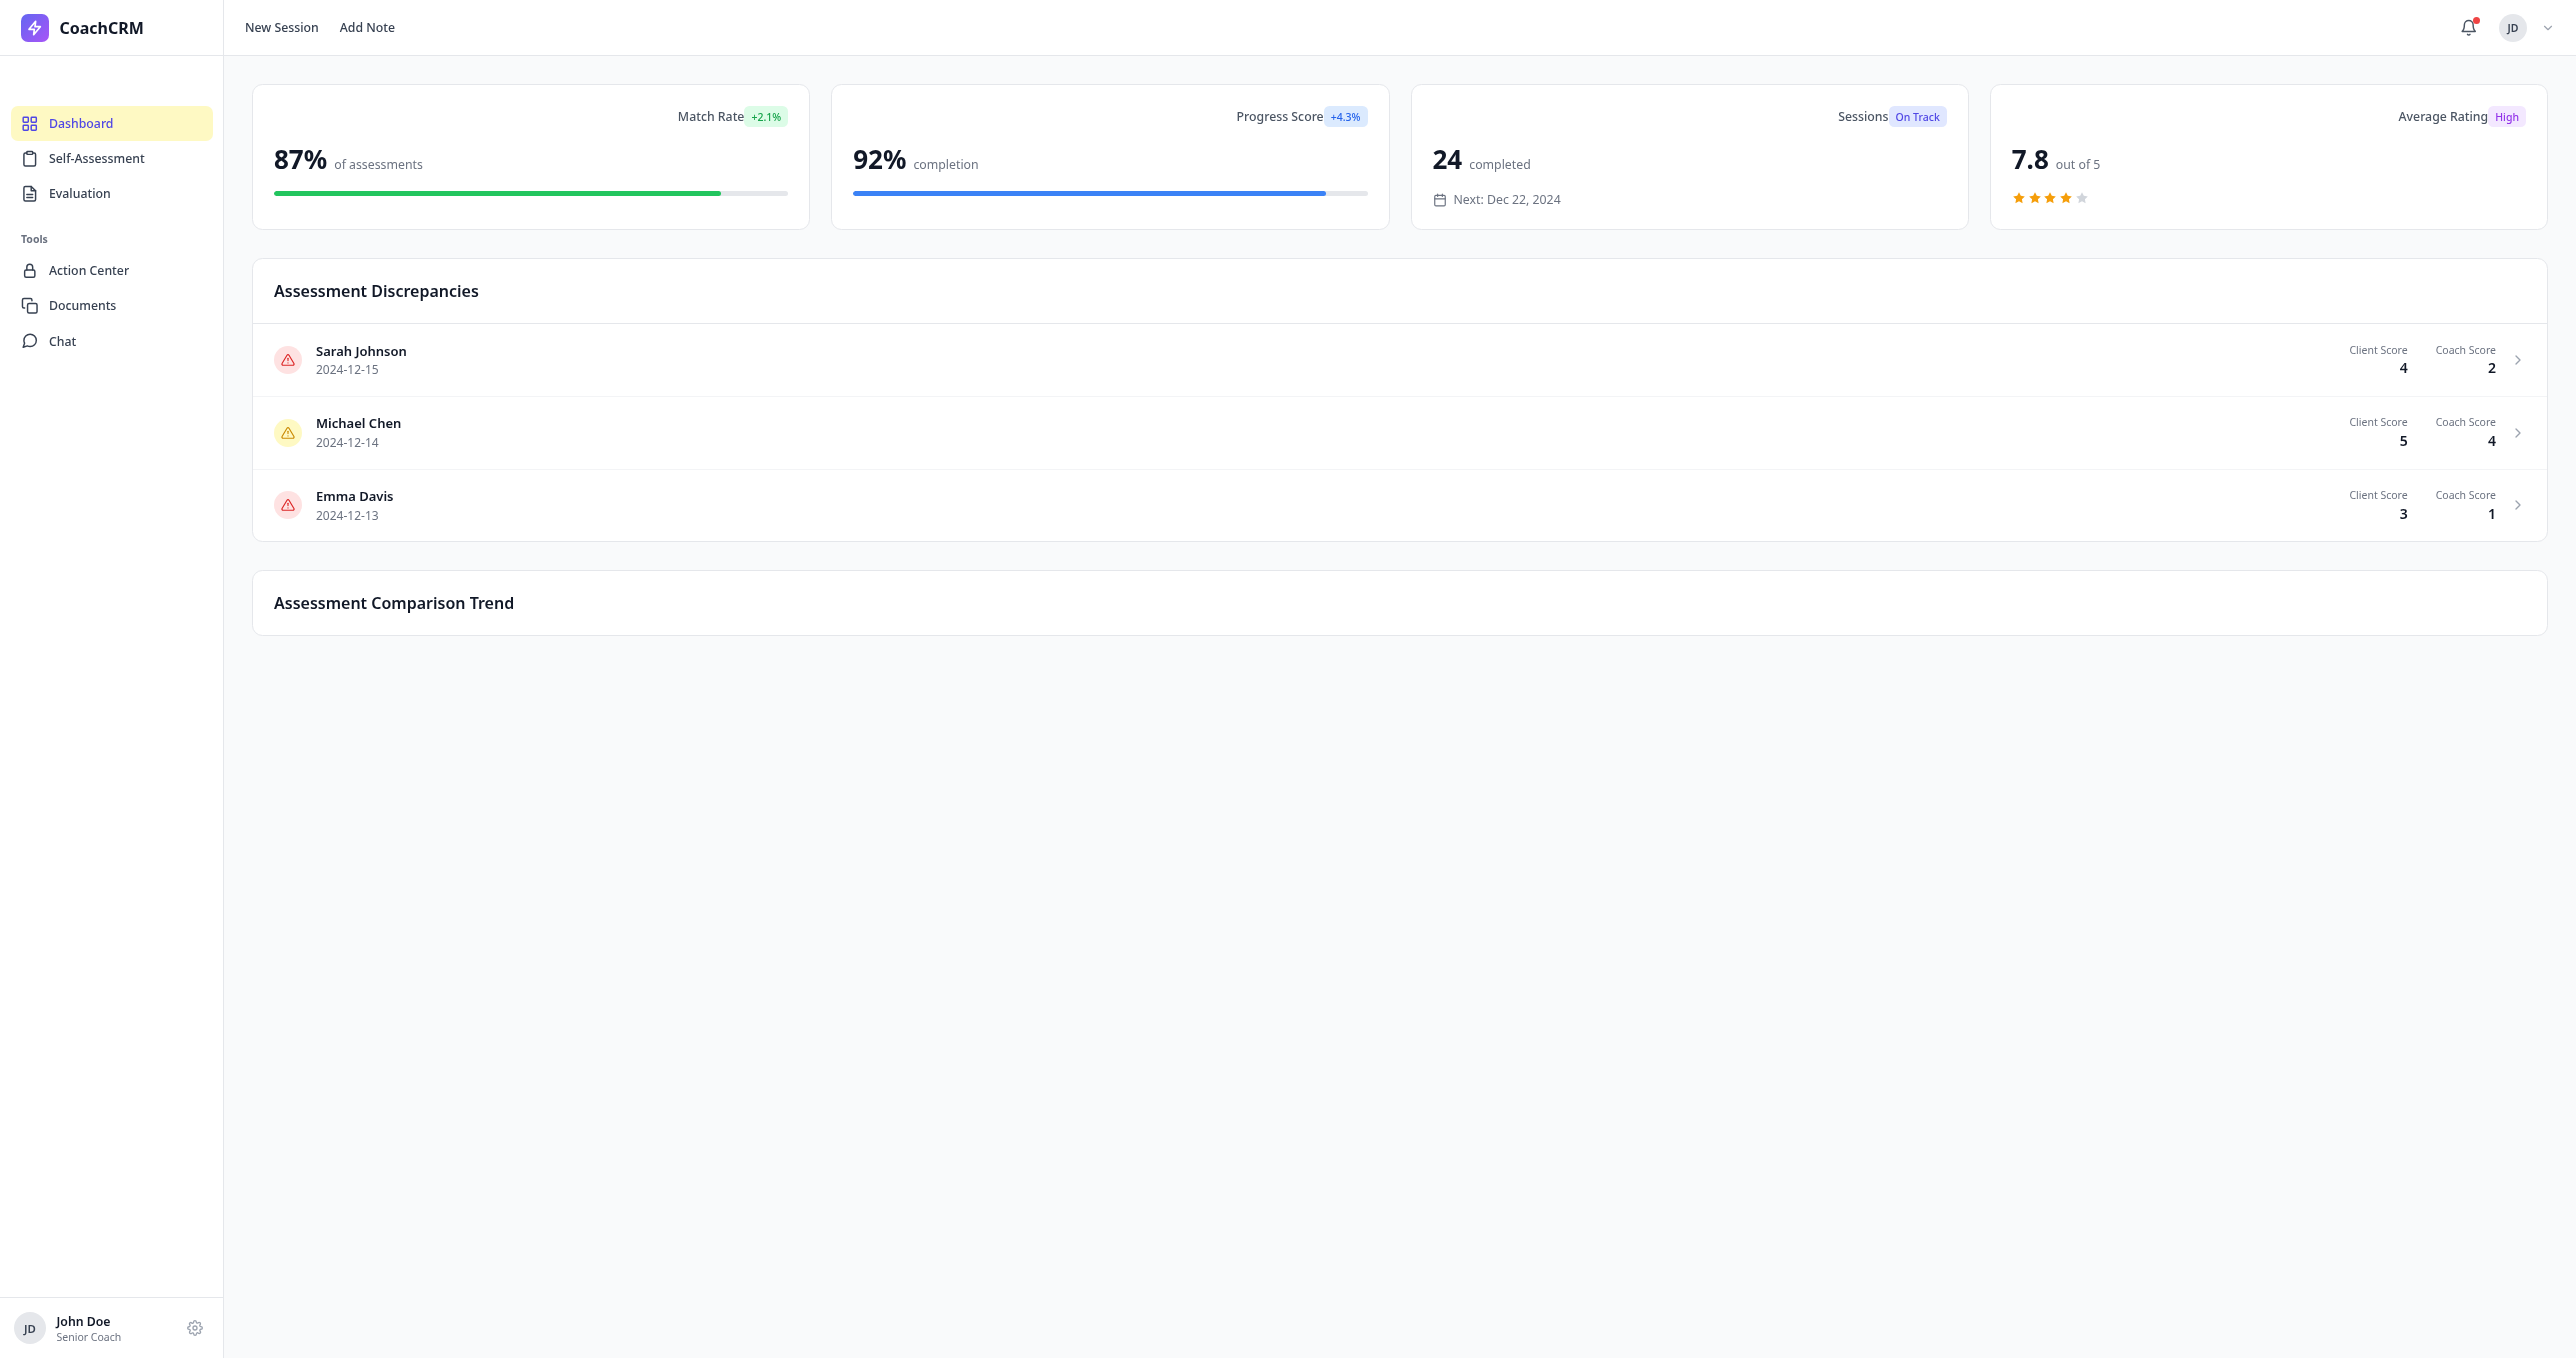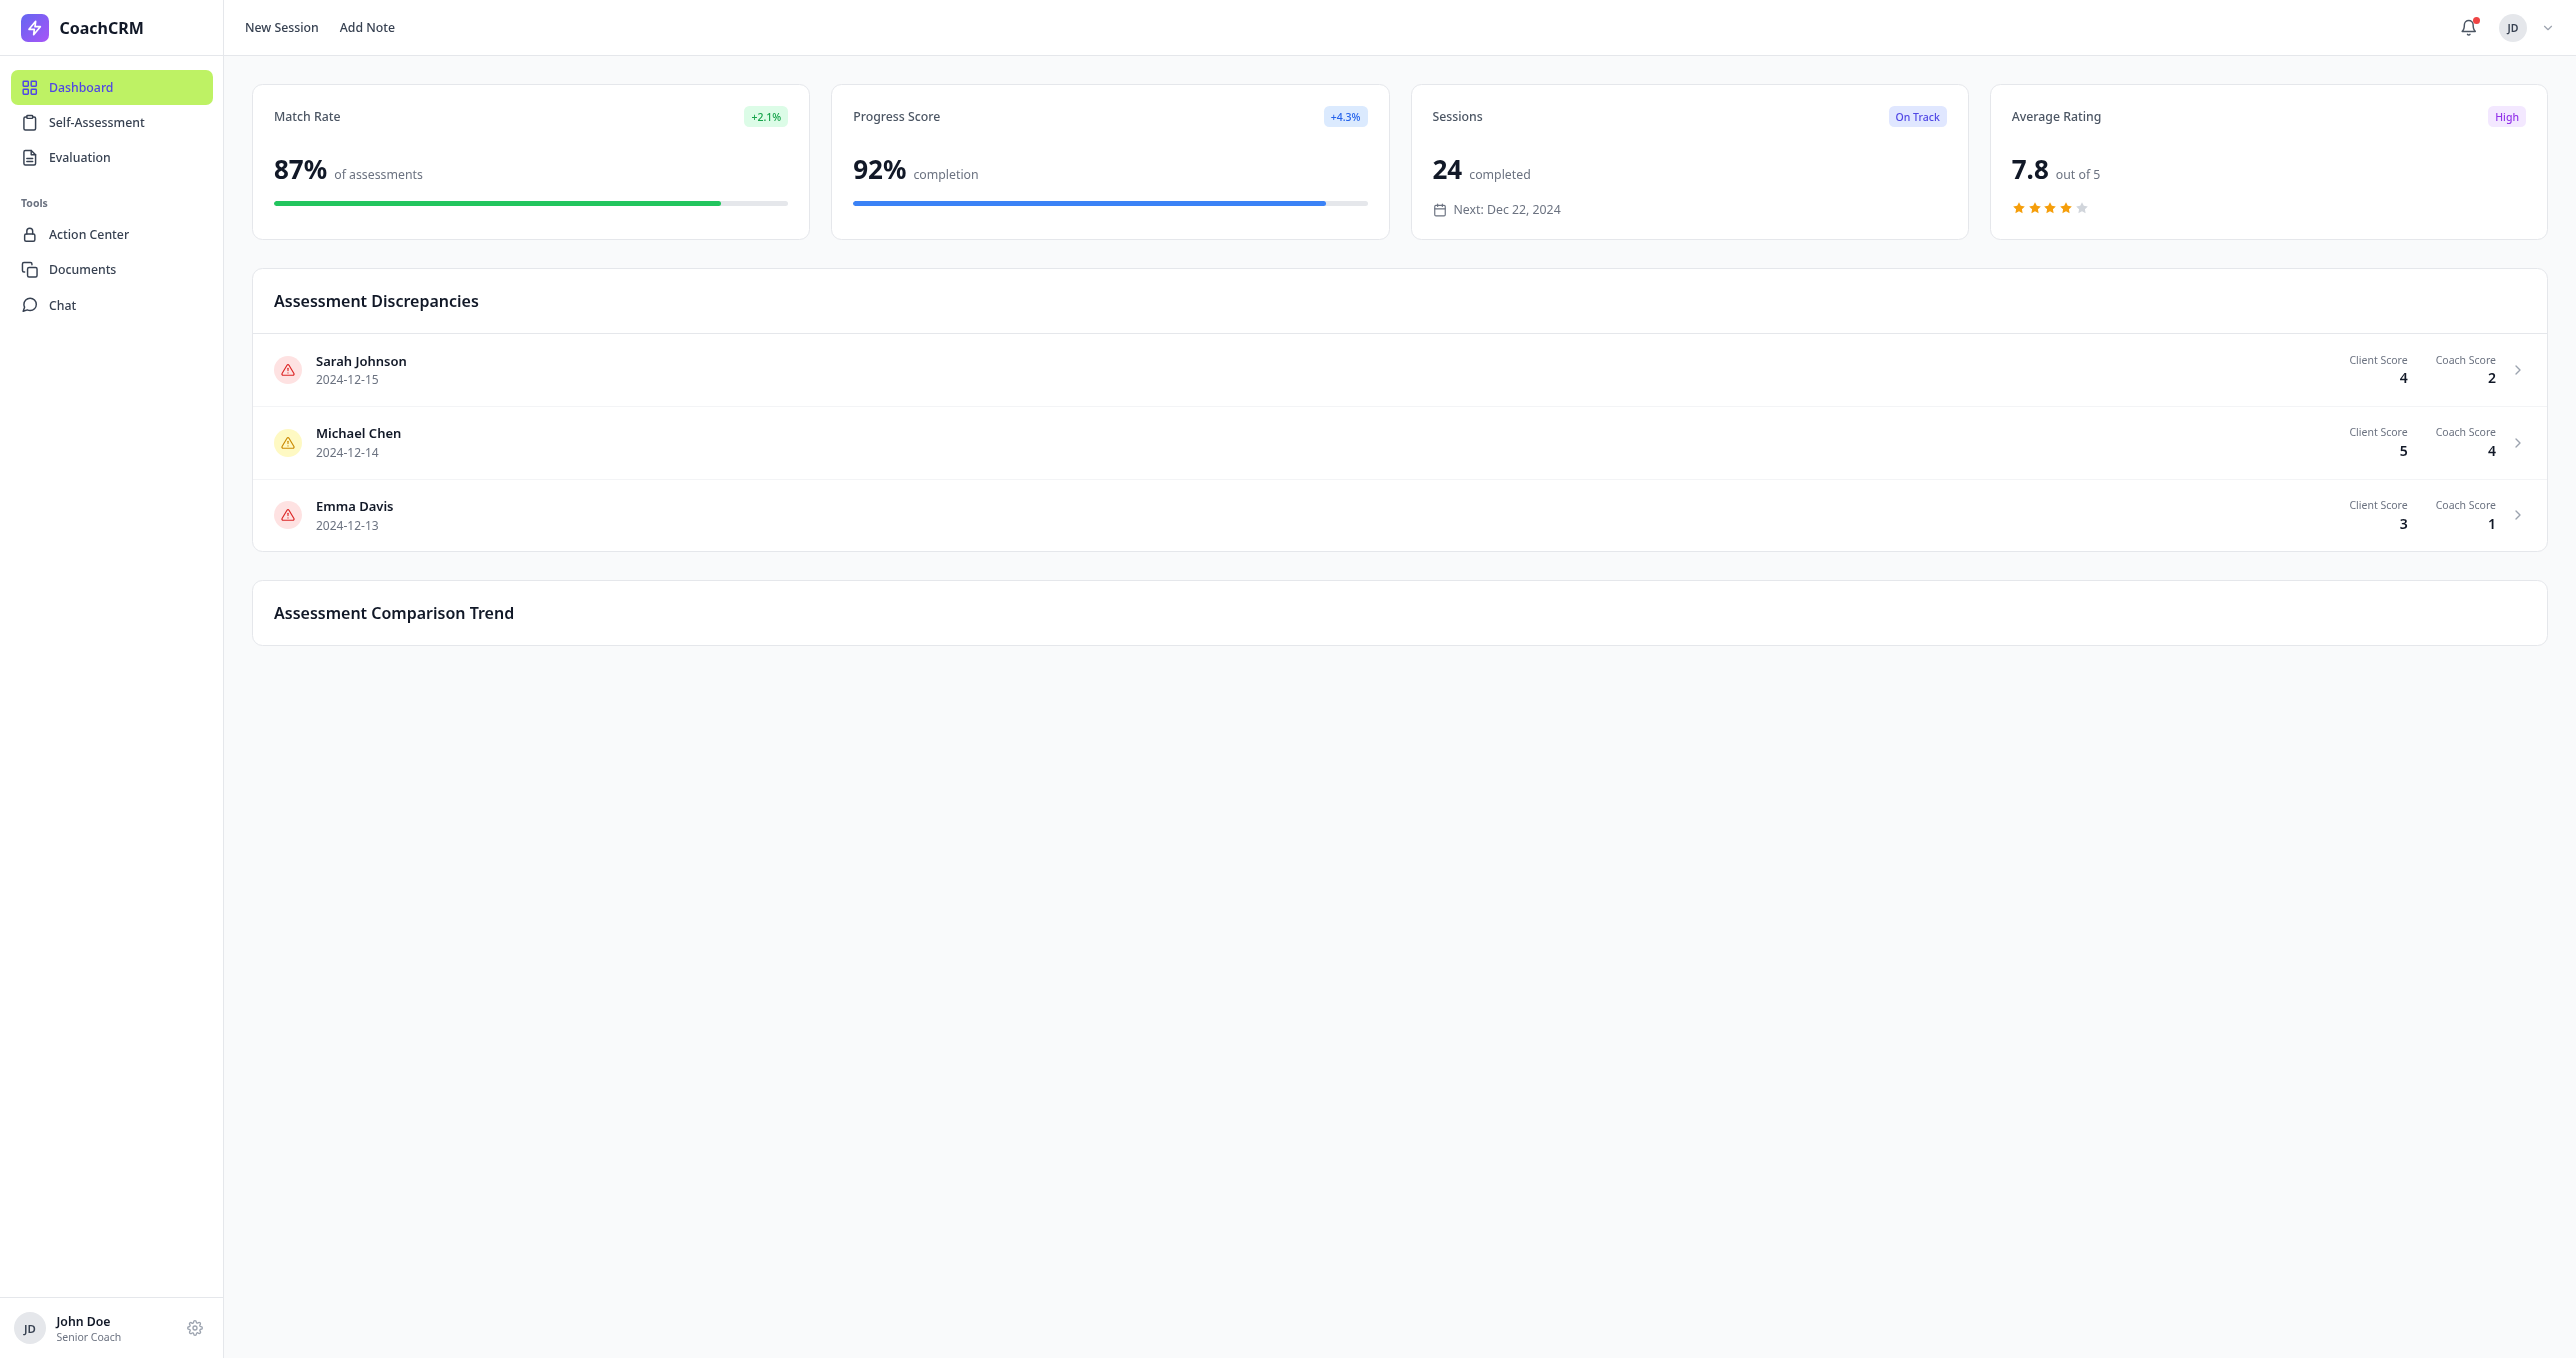--- a/index.html
+++ b/index.html
@@ -6,41 +6,41 @@
 body { font-family: ui-sans-serif, system-ui, -apple-system, sans-serif; background: #f9fafb; color: #111827; font-size: 12.3px; }
 .app { display: flex; height: 100vh; }
 .sidebar { width: 224px; background: #fff; border-right: 0.9px solid #e5e7eb; display: flex; flex-direction: column; }
 .sidebar-header { height: 56px; display: flex; align-items: center; gap: 10.5px; padding: 0 21px; border-bottom: 0.9px solid #e5e7eb; }
 .logo-box { width: 28px; height: 28px; background: linear-gradient(135deg,#6366f1,#a855f7); border-radius: 7px; display: flex; align-items: center; justify-content: center; color: #fff; }
 .logo-text { font-weight: 700; font-size: 16px; }
 .sidebar-nav { flex: 1; padding: 14px 10.5px; }
 .nav-section-label { font-size: 10.5px; font-weight: 700; color: #6b7280; padding: 0 10.5px 7px; }
 .nav-list { list-style: none; margin-bottom: 21px; }
 .nav-item { display: flex; align-items: center; gap: 10.5px; padding: 8.8px 10.5px; border-radius: 7px; color: #374151; cursor: pointer; font-weight: 500; }
-.nav-item.active { background: #bef264; color: #4f46e5; }
+.nav-item.active { background: #fef9c3; color: #4f46e5; margin-top: 36px; }
 .nav-item-icon { width: 17.5px; height: 17.5px; flex-shrink: 0; }
 .sidebar-footer { padding: 14px; border-top: 0.9px solid #e5e7eb; display: flex; align-items: center; gap: 10.5px; }
 .avatar { width: 32px; height: 32px; border-radius: 50%; background: #e5e7eb; display: flex; align-items: center; justify-content: center; font-weight: 600; font-size: 11.4px; color: #374151; }
 .user-meta { flex: 1; min-width: 0; }
 .user-name { font-weight: 600; font-size: 12.3px; }
 .user-role { font-size: 10.5px; color: #6b7280; }
 .settings-btn { width: 28px; height: 28px; display: flex; align-items: center; justify-content: center; color: #9ca3af; border-radius: 5.3px; cursor: pointer; }
 .main { flex: 1; display: flex; flex-direction: column; overflow: hidden; }
 .topbar { height: 56px; background: #fff; border-bottom: 0.9px solid #e5e7eb; display: flex; align-items: center; justify-content: space-between; padding: 0 21px; }
 .topbar-left { display: flex; gap: 21px; }
 .topbar-link { color: #374151; font-weight: 500; cursor: pointer; }
 .topbar-right { display: flex; align-items: center; gap: 14px; }
 .bell-btn { position: relative; width: 32px; height: 32px; display: flex; align-items: center; justify-content: center; color: #4b5563; cursor: pointer; border-radius: 7px; }
 .bell-dot { position: absolute; top: 5.3px; right: 5.3px; width: 7px; height: 7px; background: #ef4444; border-radius: 50%; }
 .avatar-sm { width: 28px; height: 28px; border-radius: 50%; background: #e5e7eb; display: flex; align-items: center; justify-content: center; font-weight: 600; font-size: 10.5px; color: #374151; cursor: pointer; }
 .chevron-btn { color: #9ca3af; cursor: pointer; display: flex; }
 .content { flex: 1; overflow-y: auto; padding: 28px; }
 .stat-grid { display: grid; grid-template-columns: repeat(4,1fr); gap: 21px; margin-bottom: 28px; }
 .card { background: #fff; border: 0.9px solid #e5e7eb; border-radius: 10.5px; padding: 21px; }
-.stat-head { display: flex; align-items: center; justify-content: space-between; margin-bottom: 24px; }
+.stat-head { display: flex; align-items: center; justify-content: flex-end; margin-bottom: 14px; }
 .stat-title { font-weight: 500; color: #4b5563; font-size: 12.3px; }
 .badge { font-size: 10.5px; font-weight: 500; padding: 3.5px 7px; border-radius: 5.3px; }
 .badge-green { background: #dcfce7; color: #16a34a; }
 .badge-blue { background: #dbeafe; color: #2563eb; }
 .badge-indigo { background: #e0e7ff; color: #4f46e5; }
 .badge-purple { background: #f3e8ff; color: #9333ea; }
 .stat-value-row { display: flex; align-items: baseline; gap: 7px; margin-bottom: 14px; }
 .stat-value { font-size: 26px; font-weight: 700; }
 .stat-sub { font-size: 12.3px; color: #6b7280; }
 .progress-track { height: 5.3px; background: #e5e7eb; border-radius: 2.6px; overflow: hidden; }

